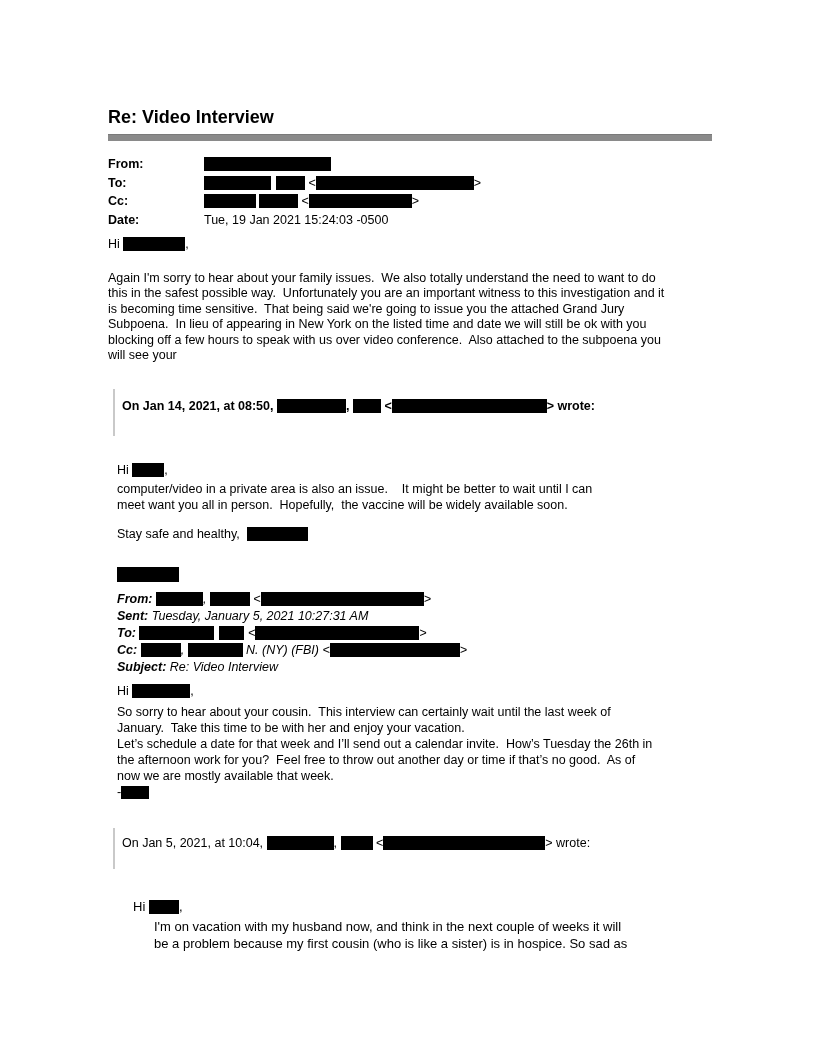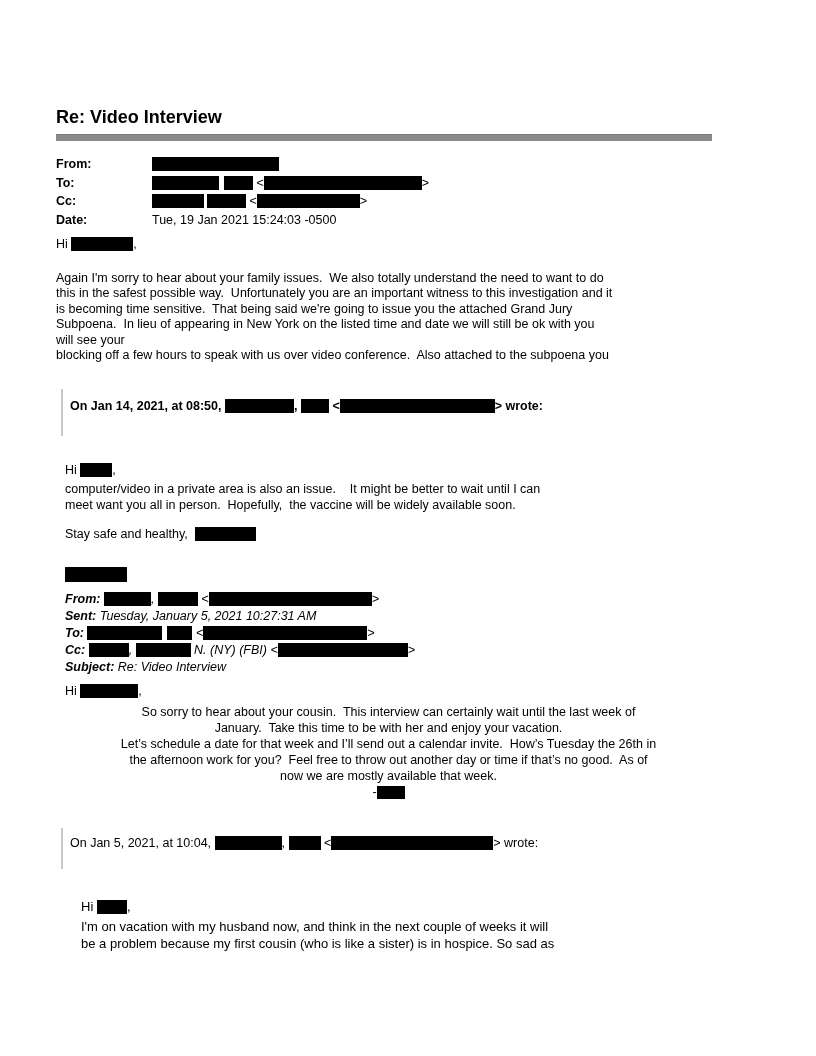--- a/index.html
+++ b/index.html
@@ -1,21 +1,21 @@
 <!DOCTYPE html>
 <html><head>
 <meta charset="utf-8">
 <style>
   html,body{margin:0;padding:0;}
   body{
     width:816px;height:1056px;background:#ffffff;color:#000;
     font-family:"Liberation Sans", sans-serif;
     -webkit-font-smoothing:antialiased;
   }
-  .page{box-sizing:border-box;width:816px;height:1056px;padding:107px 104px 0 56px;overflow:hidden;}
+  .page{box-sizing:border-box;width:816px;height:1056px;padding:107px 104px 0 108px;overflow:hidden;}
   .title{font-size:18px;line-height:21px;font-weight:bold;margin:0;white-space:pre;}
   .divider{height:7px;margin-top:6px;background:#8a8a8a;border-top:1px solid #7a7a7a;box-sizing:border-box;}
   .line{white-space:pre;font-size:12.5px;line-height:15.5px;}
   
   .red{display:inline-block;background:#000;height:14px;vertical-align:-3px;}
   .redblock{background:#000;}
   
   .hdr1{margin-top:14px;}
   .hdr1 .row{display:flex;font-size:12.5px;line-height:18.5px;}
   .hdr1 .lab{font-weight:bold;width:96px;flex:none;white-space:pre;}
@@ -35,23 +35,23 @@
   .hdr2 .line{line-height:17px;}
   
   .greet1{margin-top:8px;}
   .para1{margin-top:18px;}
   .greet2{margin-top:27px;}
   .para2{margin-top:4px;}
   .closing{margin-top:14px;}
   .sigbar{margin-top:24px;width:62px;height:15px;}
   .greet3{margin-top:8px;}
   .para3{margin-top:5px;}
-  .para3 .line{line-height:16px;text-align:center;}
+  .para3 .line{line-height:16px;}
   .greet4{margin-top:29px;}
-  .para4{margin-top:2px;}
+  .para4{margin-top:2px;margin-left:21px;}
   .ml3{margin-left:3px;}
   .ml5{margin-left:5px;}
 </style>
 </head>
 <body>
 
 <div class="page">
 
   <h1 class="title">Re: Video Interview</h1>
   <div class="divider"></div>
@@ -75,22 +75,22 @@
     </div>
   </div>
 
   <div class="line greet1"><span>Hi </span><span class="red" style="width:62px"></span><span>,</span></div>
 
   <div class="para1">
     <div class="line">Again I'm sorry to hear about your family issues.  We also totally understand the need to want to do</div>
     <div class="line">this in the safest possible way.  Unfortunately you are an important witness to this investigation and it</div>
     <div class="line">is becoming time sensitive.  That being said we're going to issue you the attached Grand Jury</div>
     <div class="line">Subpoena.  In lieu of appearing in New York on the listed time and date we will still be ok with you</div>
+    <div class="line">blocking off a few hours to speak with us over video conference.  Also attached to the subpoena you</div>
     <div class="line">will see your</div>
-    <div class="line">blocking off a few hours to speak with us over video conference.  Also attached to the subpoena you</div>
   </div>
 
   <div class="quote q1">
     <div class="line"><span>On Jan 14, 2021, at 08:50, </span><span class="red" style="width:69px"></span><span>, </span><span class="red" style="width:28px"></span><span> &lt;</span><span class="red" style="width:155px"></span><span>&gt; wrote:</span></div>
   </div>
 
   <div class="lvl1">
     <div class="line greet2"><span>Hi </span><span class="red" style="width:32px"></span><span>,</span></div>
     <div class="para2">
       <div class="line">computer/video in a private area is also an issue.    It might be better to wait until I can</div>

